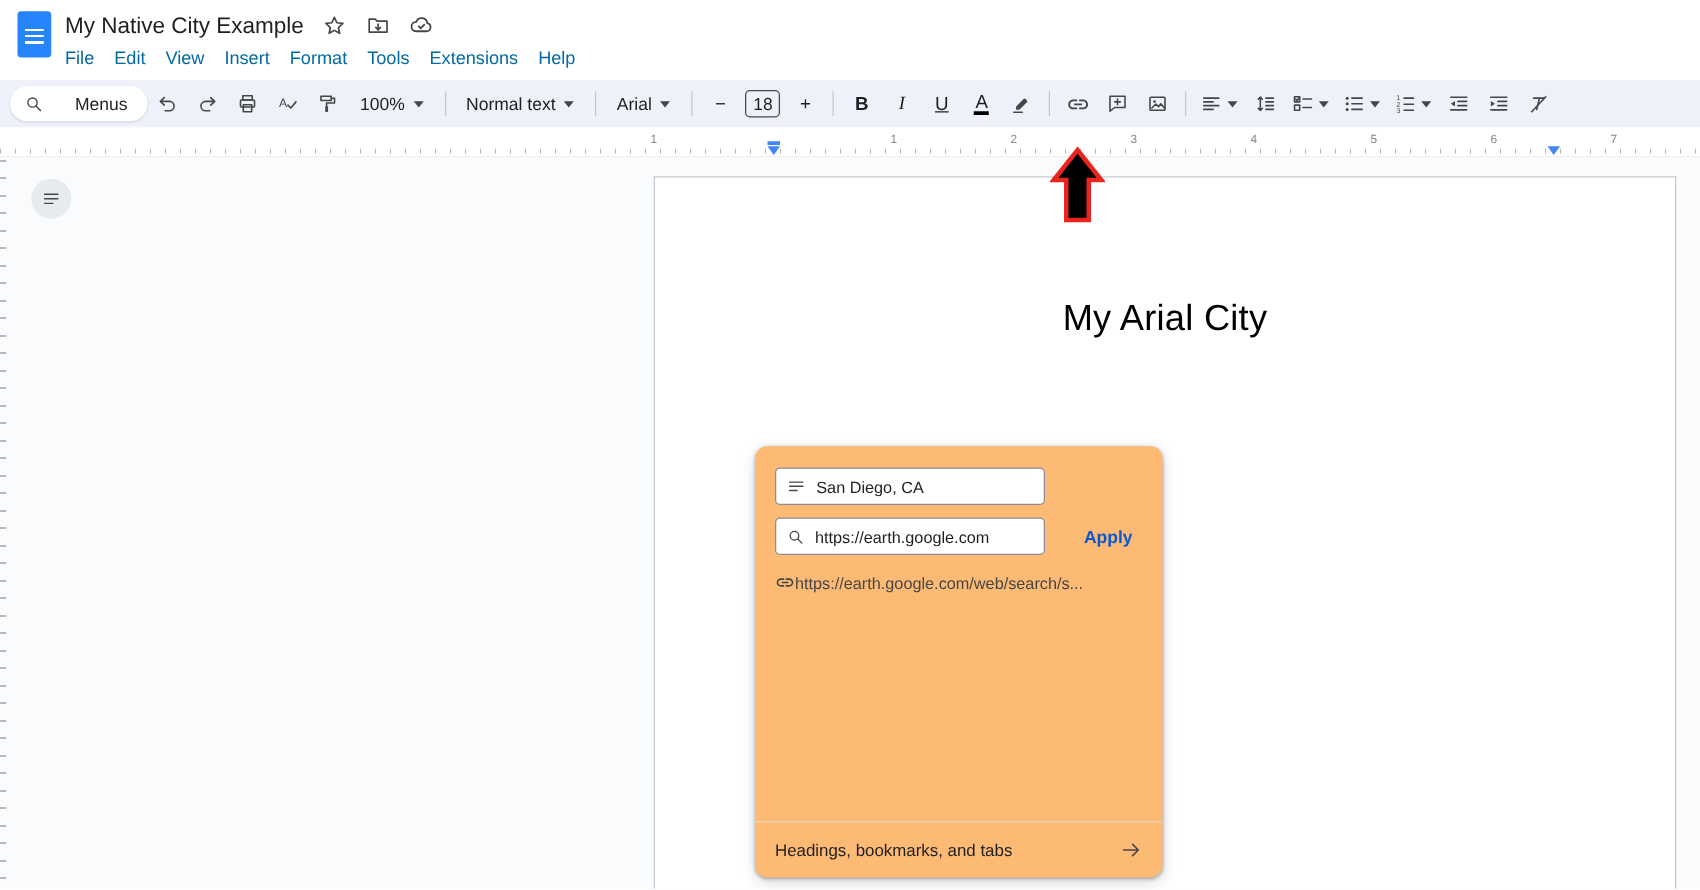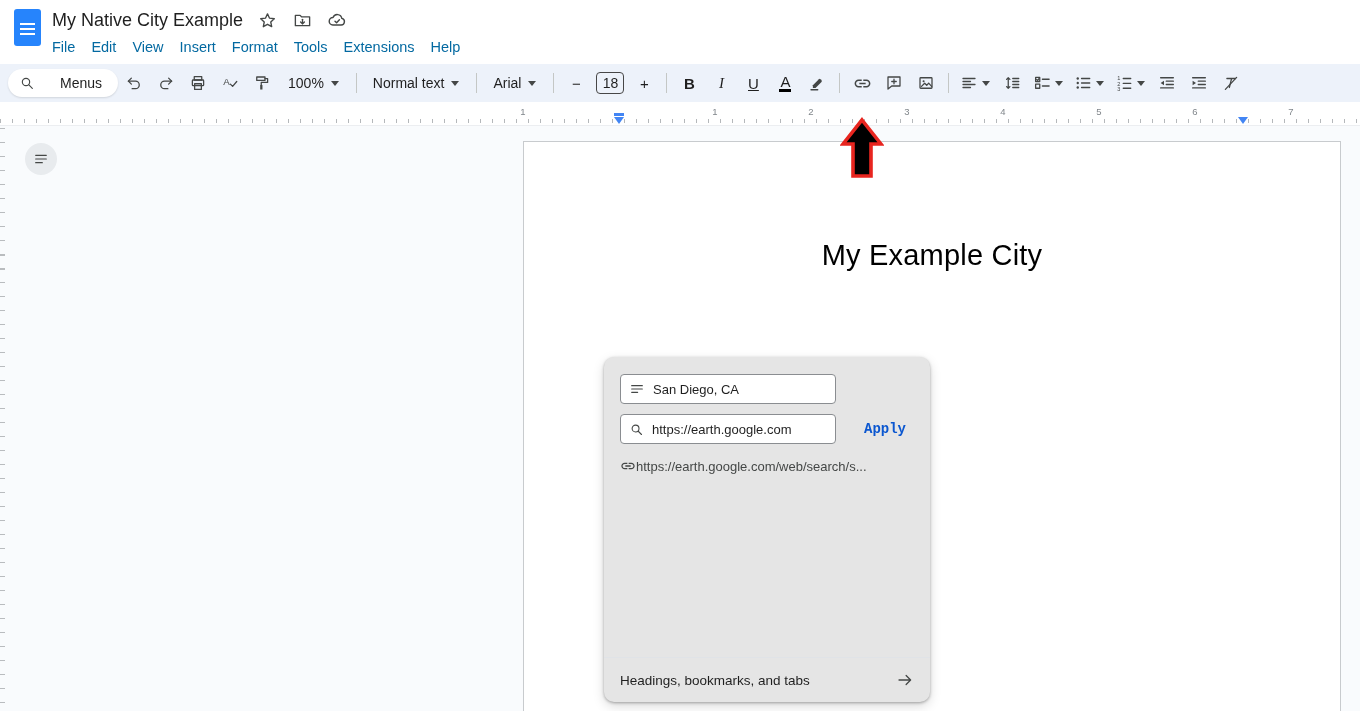--- a/index.html
+++ b/index.html
@@ -62,31 +62,31 @@
   .left-ticks { position:absolute; left:0; top:2px; bottom:0; width:5px;
     background:repeating-linear-gradient(to bottom,#b9bcbf 0 1.5px,transparent 1.5px 14px); }
   .outline-btn { position:absolute; left:25px; top:17px; width:32px; height:32px; border-radius:50%;
     background:#e8ebee; border:none; display:flex; align-items:center; justify-content:center; cursor:pointer; }
   .page { position:absolute; left:523px; top:15px; width:818px; height:570px; background:#fff;
     border:1px solid #c8cbce; border-bottom:none; }
   .doc-heading { position:absolute; left:0; right:0; top:97px; text-align:center;
     font-size:29px; font-weight:400; color:#000; letter-spacing:.2px; }
 
   
-  .link-dialog { position:absolute; left:604px; top:231px; width:326px; height:345px; background:#e5e5e5;
+  .link-dialog { position:absolute; left:604px; top:231px; width:326px; height:345px; background:#fdba74;
     border-radius:10px; box-shadow:0 1px 3px rgba(0,0,0,.3), 0 4px 12px rgba(0,0,0,.15); z-index:20; }
   .dlg-row { display:flex; align-items:center; margin:0 16px; }
   .dlg-row.first { padding-top:17px; }
   .dlg-row.second { margin-top:10px; }
   .fake-input { width:216px; height:30px; border:1px solid #8a8d91; border-radius:4px;
     display:flex; align-items:center; gap:8px; padding:0 8px; background:#fff; }
   .fake-input input { border:none; outline:none; flex:1; font-size:13px; color:#1f1f1f;
     font-family:"Liberation Sans",sans-serif; background:transparent; min-width:0; }
   .apply-btn { margin-left:auto; color:#0b57d0; font-size:14px; font-weight:700; background:none;
-    border:none; cursor:pointer; font-family:Liberation Mono, monospace; padding:6px 8px; border-radius:4px; }
+    border:none; cursor:pointer; font-family:Liberation Sans, sans-serif; padding:6px 8px; border-radius:4px; }
   .suggestion { display:flex; align-items:center; margin:14px 16px 0 16px;
     font-size:13px; color:#444746; cursor:pointer; white-space:nowrap; overflow:hidden; }
   .dlg-footer { position:absolute; left:0; right:0; bottom:0; height:45px; border-top:1px solid #e0e3e7;
     display:flex; align-items:center; justify-content:space-between; padding:0 16px;
     font-size:13.5px; color:#1f1f1f; cursor:pointer; border-radius:0 0 10px 10px; }
 </style>
 </head>
 <body>
 
 <div class="app">
@@ -345,21 +345,21 @@
   <div class="main">
     <div class="left-ticks"></div>
 
     <button class="outline-btn">
       <svg class="s" width="16" height="16" viewBox="0 0 24 24">
           <path d="M4 6.5h16M4 12h16M4 17.5h10"></path>
         </svg>
     </button>
 
     <div class="page">
-      <h1 class="doc-heading">My Example City</h1>
+      <h1 class="doc-heading">My Arial City</h1>
     </div>
 
     <div class="link-dialog">
       <div class="dlg-row first">
         <div class="fake-input">
           <svg class="s" width="16" height="16" viewBox="0 0 24 24">
               <path d="M4 7h16M4 12h16M4 17h9"></path>
             </svg>
           <input value="San Diego, CA" style="">
         </div>

